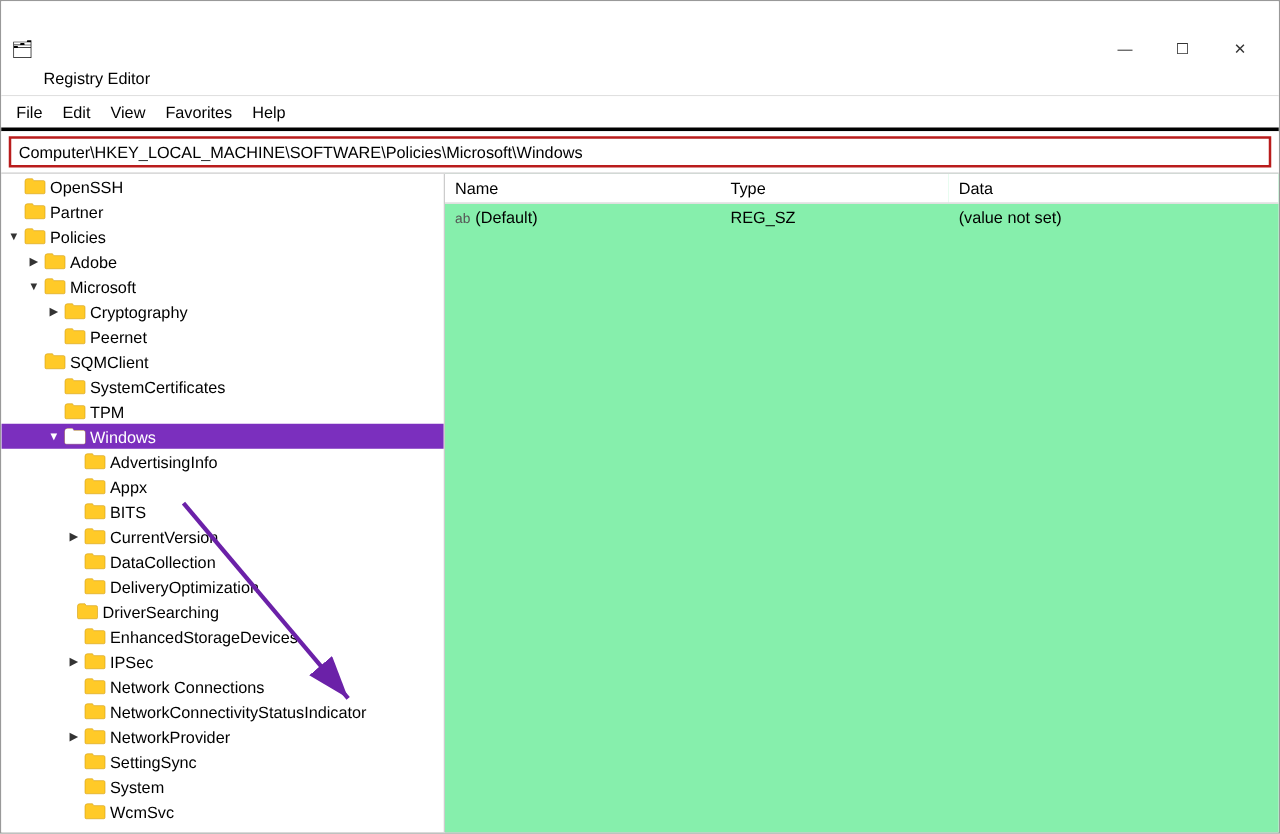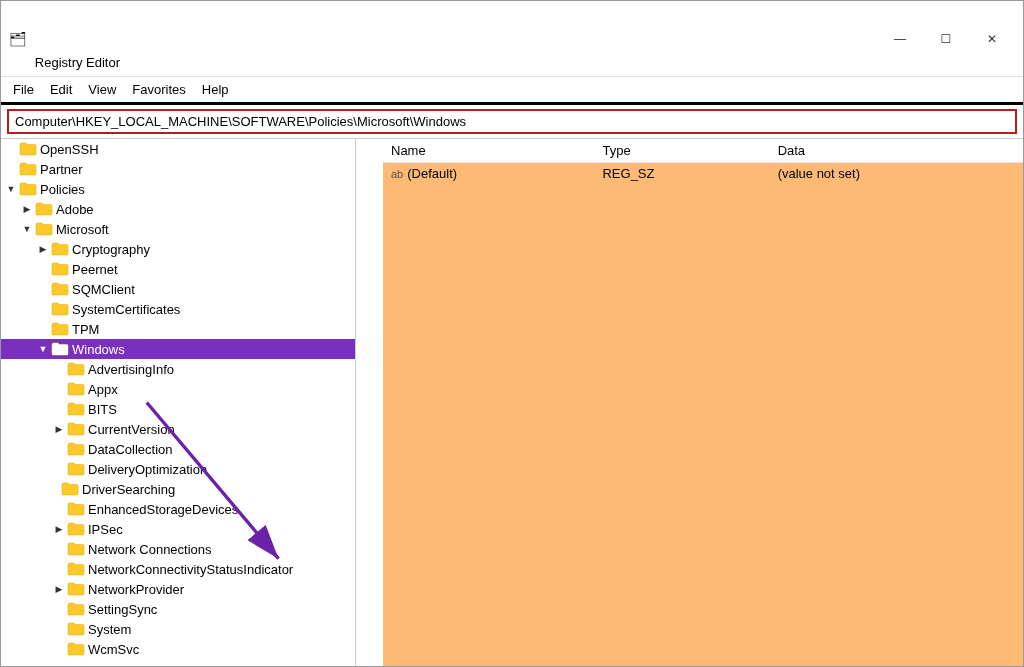--- a/index.html
+++ b/index.html
@@ -77,33 +77,32 @@
       padding: 3px 6px;
       border: 2px solid #b91c1c;
       font-size: 13px;
       outline: none;
       background: #fff;
     }
     .content-area {
       display: flex;
       flex: 1;
       overflow: hidden;
-      gap: 27px;
     }
     .tree-pane {
       width: 355px;
       border-right: 1px solid #ccc;
       overflow-y: auto;
       overflow-x: hidden;
       background: #fff;
       position: relative;
     }
     .detail-pane {
       flex: 1;
-      background: #fdba74;
+      background: #86efac;
       padding: 0;
       overflow: auto;
     }
     .tree-item {
       display: flex;
       align-items: center;
       padding: 2px 0;
       cursor: pointer;
       white-space: nowrap;
       user-select: none;
@@ -254,21 +253,21 @@
   </svg></span>
             <span class="item-label">Cryptography</span>
           </div>
           <div class="tree-item" style="padding-left: 34px;">
             <span class="expand-btn"></span>
             <span class="folder-icon"><svg viewBox="0 0 18 14" xmlns="http://www.w3.org/2000/svg">
     <path d="M1 3 Q1 1 3 1 L7 1 L8 2.5 L16 2.5 Q17 2.5 17 4 L17 12 Q17 13 16 13 L2 13 Q1 13 1 12 Z" fill="#FFCA28" stroke="#d4a017" stroke-width="0.5"></path>
   </svg></span>
             <span class="item-label">Peernet</span>
           </div>
-          <div class="tree-item" style="padding-left: 34px; text-align: center;">
+          <div class="tree-item" style="padding-left: 18px; text-align: center;">
             <span class="expand-btn"></span>
             <span class="folder-icon"><svg viewBox="0 0 18 14" xmlns="http://www.w3.org/2000/svg">
     <path d="M1 3 Q1 1 3 1 L7 1 L8 2.5 L16 2.5 Q17 2.5 17 4 L17 12 Q17 13 16 13 L2 13 Q1 13 1 12 Z" fill="#FFCA28" stroke="#d4a017" stroke-width="0.5"></path>
   </svg></span>
             <span class="item-label">SQMClient</span>
           </div>
           <div class="tree-item" style="padding-left: 34px; text-align: center;">
             <span class="expand-btn"></span>
             <span class="folder-icon"><svg viewBox="0 0 18 14" xmlns="http://www.w3.org/2000/svg">
     <path d="M1 3 Q1 1 3 1 L7 1 L8 2.5 L16 2.5 Q17 2.5 17 4 L17 12 Q17 13 16 13 L2 13 Q1 13 1 12 Z" fill="#FFCA28" stroke="#d4a017" stroke-width="0.5"></path>

